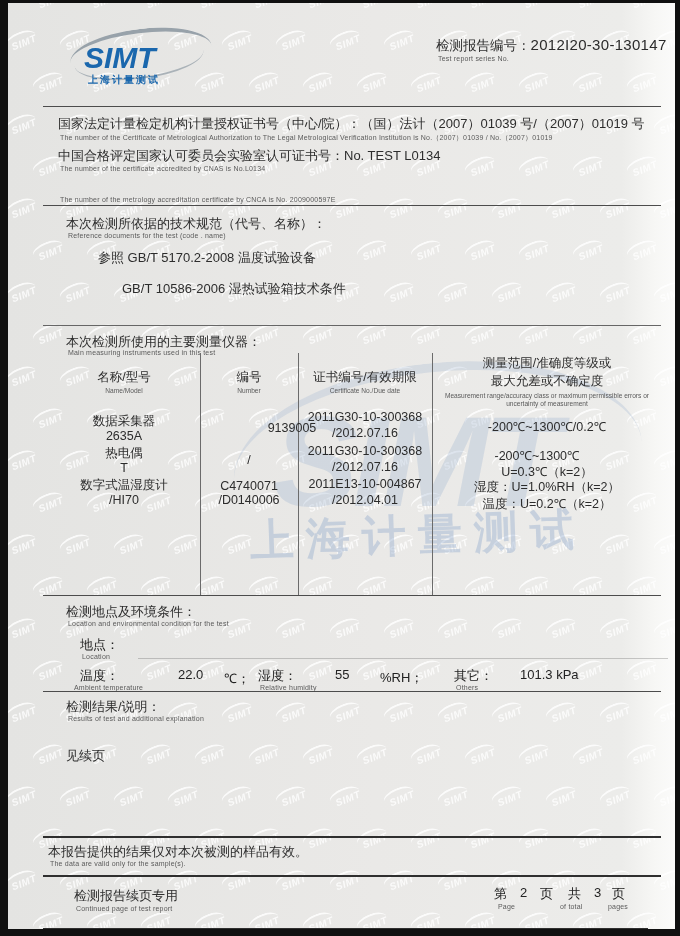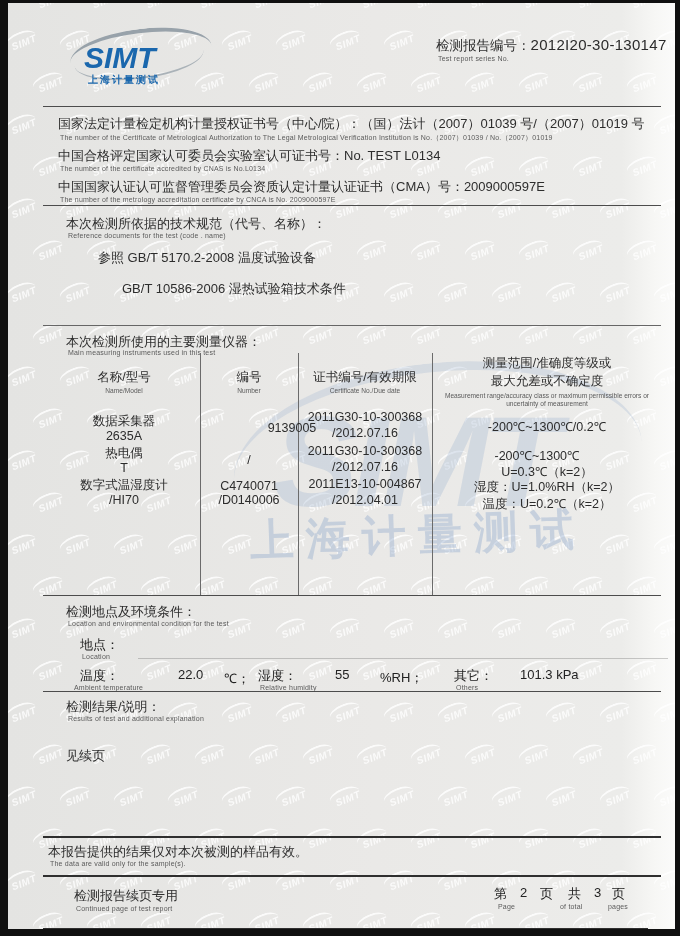--- a/index.html
+++ b/index.html
@@ -368,21 +368,20 @@
       <div class="abs" style="left:428px;top:33px;">
         <span class="rpt-label">检测报告编号：</span><span class="rpt-no">2012I20-30-130147</span>
       </div>
       <div class="abs en" style="left:430px;top:52px;">Test report series No.</div>
       <div class="rule" style="top:103px;"></div>
 
       <div class="abs cn" style="left:50px;top:112px;">国家法定计量检定机构计量授权证书号（中心/院）：（国）法计（2007）01039 号/（2007）01019 号</div>
       <div class="abs en" style="left:52px;top:130px;">The number of the Certificate of Metrological Authorization to The Legal Metrological Verification Institution is No.（2007）01039 / No.（2007）01019</div>
       <div class="abs cn" style="left:50px;top:144px;">中国合格评定国家认可委员会实验室认可证书号：No. TEST L0134</div>
       <div class="abs en" style="left:52px;top:162px;">The number of the certificate accredited by CNAS is No.L0134</div>
-      <div class="abs cn" style="left:50px;top:175px;">中国国家认证认可监督管理委员会资质认定计量认证证书（CMA）号：2009000597E</div>
       <div class="abs en" style="left:52px;top:193px;">The number of the metrology accreditation certificate by CNCA is No. 2009000597E</div>
       <div class="rule" style="top:202px;"></div>
 
       <div class="abs cn" style="left:58px;top:212px;">本次检测所依据的技术规范（代号、名称）：</div>
       <div class="abs en" style="left:60px;top:229px;">Reference documents for the test (code . name)</div>
       <div class="abs cn" style="left:90px;top:246px;">参照 GB/T 5170.2-2008  温度试验设备</div>
       <div class="abs cn" style="left:114px;top:277px;">GB/T 10586-2006  湿热试验箱技术条件</div>
       <div class="rule" style="top:322px;border-top-color:#666;"></div>
 
       <div class="abs cn" style="left:58px;top:330px;">本次检测所使用的主要测量仪器：</div>

